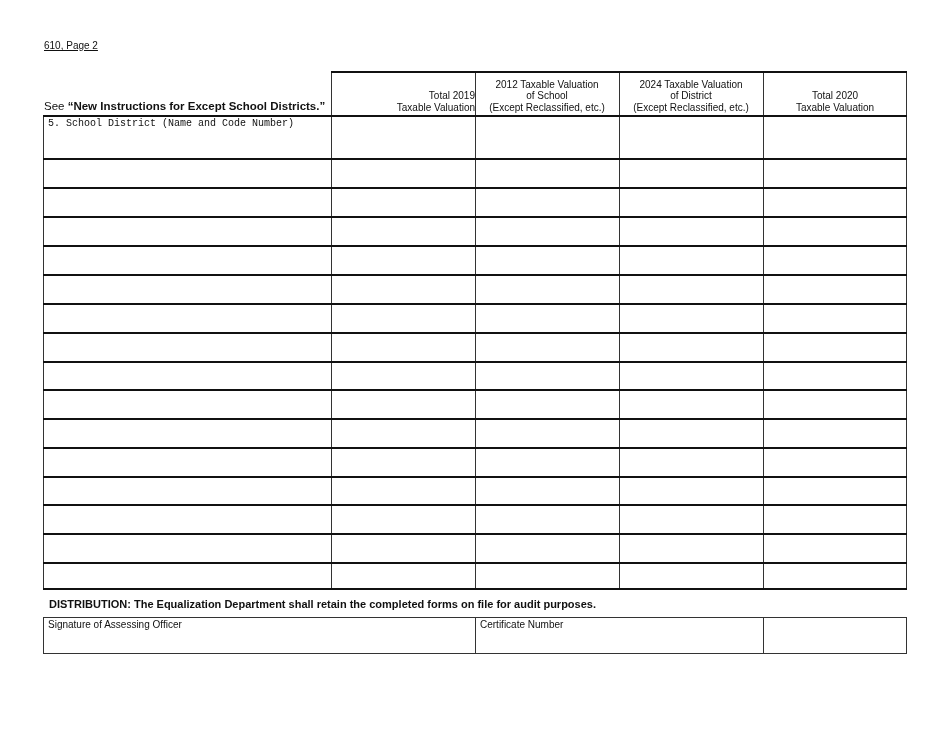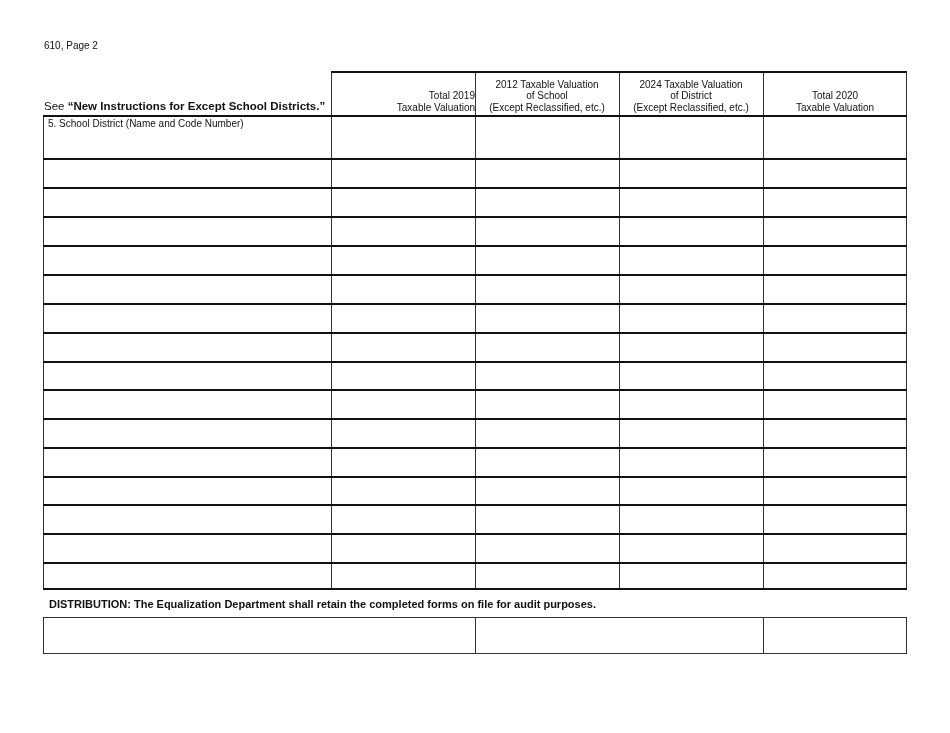--- a/index.html
+++ b/index.html
@@ -1,24 +1,24 @@
 <!DOCTYPE html>
 <html><head>
 <meta charset="utf-8">
 <style>
   html, body { margin:0; padding:0; background:#fff; }
   body { width:950px; height:733px; position:relative; font-family:"Liberation Sans", sans-serif; color:#111; overflow:hidden; }
-  .page-label { position:absolute; left:44px; top:40px; font-size:10px; }
+  .page-label { position:absolute; left:44px; top:40px; font-size:10px;text-decoration:underline; }
   .instr { position:absolute; left:44px; top:100px; font-size:11.5px; white-space:nowrap; }
   .instr b { font-weight:bold; }
   .grid { position:absolute; left:43px; top:71px; width:864px; height:518px; }
   .vline { position:absolute; background:#333; width:1px; }
   .hline { position:absolute; background:#111; height:1.5px; left:0; }
   .hdr { position:absolute; top:0; height:44px; display:flex; flex-direction:column; justify-content:flex-end; align-items:center; text-align:center; font-size:10px; line-height:11.5px; padding-bottom:2px; box-sizing:border-box; }
-  .sd-label { position:absolute; left:5px; top:47px; font-size:10px; }
+  .sd-label { position:absolute; left:5px; top:47px; font-size:10px;font-family:Liberation Mono, monospace; }
   .dist { position:absolute; left:49px; top:598px; font-size:11px; font-weight:bold; white-space:nowrap; }
   .sig { position:absolute; left:43px; top:617px; width:864px; height:37px; border:1px solid #333; border-top:1.5px solid #333; box-sizing:border-box; }
   .sig .cell { position:absolute; top:0; height:100%; font-size:10px; padding:1px 4px; box-sizing:border-box; }
   .sig .div { position:absolute; top:0; height:100%; width:1px; background:#333; }
   .rowcell { position:absolute; }
 </style>
 </head>
 <body>
 
 <div class="page-label">610, Page 2</div>
@@ -147,15 +147,17 @@
     <div class="rowcell" style="left: 2px; top: 493px; width: 284px; height: 23px;"></div>
     <div class="rowcell" style="left: 290px; top: 493px; width: 140px; height: 23px;"></div>
     <div class="rowcell" style="left: 434px; top: 493px; width: 140px; height: 23px;"></div>
     <div class="rowcell" style="left: 578px; top: 493px; width: 140px; height: 23px;"></div>
     <div class="rowcell" style="left: 722px; top: 493px; width: 140px; height: 23px;"></div>
   </div>
 
 <div class="dist">DISTRIBUTION: The Equalization Department shall retain the completed forms on file for audit purposes.</div>
 
 <div class="sig">
+  <div class="cell" style="left:0;width:432px;"><span>Signature of Assessing Officer</span></div>
   <div class="div" style="left:431px;"></div>
+  <div class="cell" style="left:432px;width:288px;"><span>Certificate Number</span></div>
   <div class="div" style="left:719px;"></div>
 </div>
 
 </body></html>

